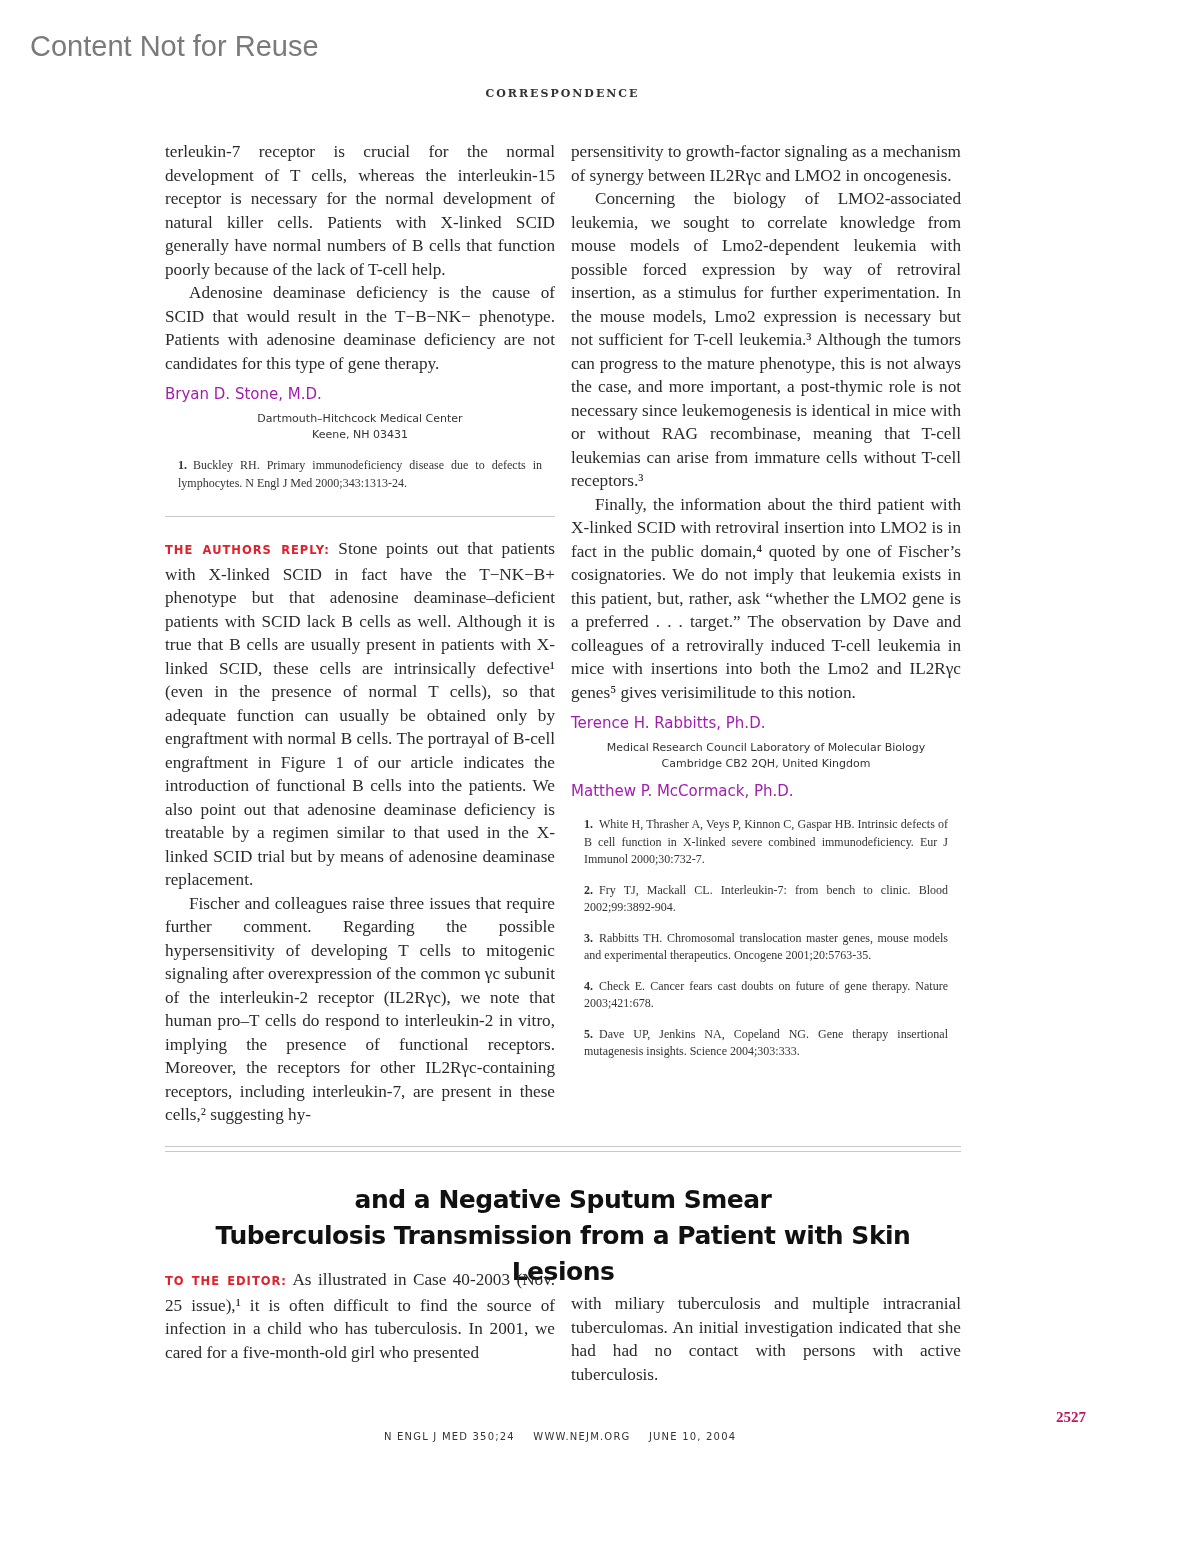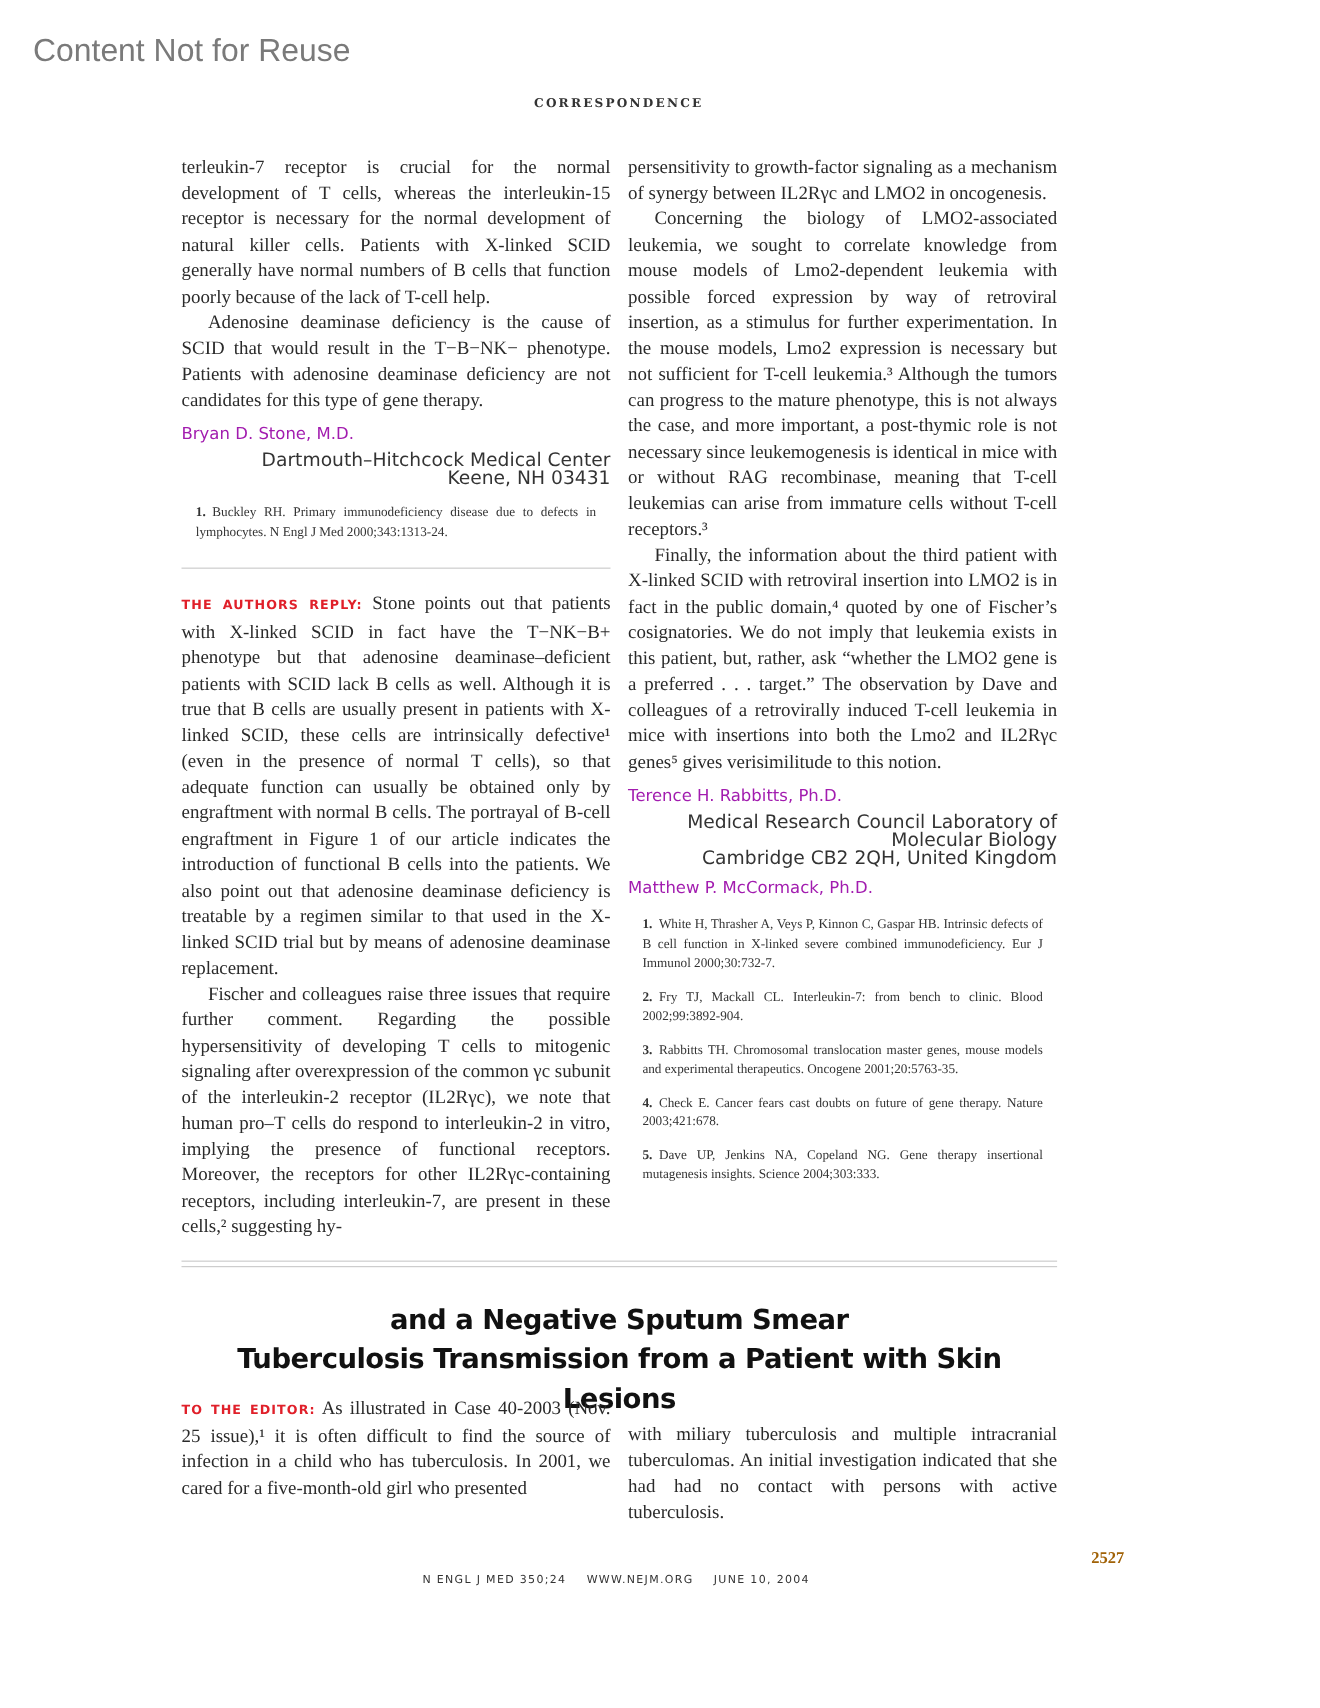--- a/index.html
+++ b/index.html
@@ -5,33 +5,33 @@
   html, body { margin: 0; padding: 0; background: #ffffff; }
   body { width: 1200px; height: 1553px; position: relative; overflow: hidden; color: #2b2b2b; }
   .watermark { position: absolute; left: 30px; top: 30px; font-family: "Liberation Sans", sans-serif; font-size: 29px; color: #7a7a7a; }
   .section-header { position: absolute; left: 0; width: 1125px; top: 87px; text-align: center; font-family: "DejaVu Serif", serif; font-size: 11px; letter-spacing: 2px; font-weight: bold; color: #333; }
   .col { position: absolute; top: 140px; width: 390px; font-family: "Liberation Serif", serif; font-size: 17.2px; line-height: 23.5px; text-align: justify; color: #2a2a2a; }
   .col-left { left: 165px; }
   .col-right { left: 571px; }
   .col p { margin: 0; }
   .col p.indent { text-indent: 24px; }
   .sig-name { font-family: "DejaVu Sans", sans-serif; color: #a21caf; font-size: 15px; margin-top: 8px; line-height: 22px; }
-  .affil { font-family: "DejaVu Sans", sans-serif; font-size: 17px; line-height: 16px; color: #333; margin-top: 6px; text-align: right; }
+  .affil { font-family: "DejaVu Sans", sans-serif; font-size: 11px; line-height: 16px; color: #333; margin-top: 6px; text-align: center; }
   .refs { margin-top: 14px; font-size: 12px; line-height: 17.5px; text-align: justify; color: #333; }
   .refs .ref { margin: 13px; }
   .refs .num { font-weight: bold; margin-right: 6px; }
   .sep { border-top: 1px solid #c8c8c8; margin: 24px 0 20px 0; }
   .label-red { color: #e0202a; font-family: "DejaVu Sans", sans-serif; font-weight: bold; font-size: 11.5px; letter-spacing: 1px; }
   .double-rule { position: absolute; left: 165px; width: 796px; top: 1146px; height: 4px; border-top: 1px solid #c8c8c8; border-bottom: 1px solid #c8c8c8; }
   .article-title { position: absolute; left: 165px; width: 796px; top: 1182px; text-align: center; font-family: "DejaVu Sans", sans-serif; font-weight: bold; font-size: 25px; line-height: 36px; color: #111; letter-spacing: -0.5px; }
   .col2 { position: absolute; top: 1268px; width: 390px; font-family: "Liberation Serif", serif; font-size: 17.2px; line-height: 23.5px; text-align: justify; color: #2a2a2a; }
   .col2 p { margin: 0; }
   .footer { position: absolute; top: 1413px; left: 384px; font-family: "DejaVu Sans", sans-serif; font-size: 10px; letter-spacing: 1.2px; color: #333; margin-top: 18px; }
   .footer span { margin-right: 14px; }
-  .pagenum { position: absolute; top: 1409px; left: 992px; font-family: "Liberation Serif", serif; font-weight: bold; font-size: 15px; color: #a16207; }
+  .pagenum { position: absolute; top: 1409px; left: 1056px; font-family: "Liberation Serif", serif; font-weight: bold; font-size: 15px; color: #be185d; }
 </style>
 </head>
 <body>
 
 <div class="watermark">Content Not for Reuse</div>
 <div class="section-header">CORRESPONDENCE</div>
 
 <div class="col col-left">
   <p>terleukin-7 receptor is crucial for the normal development of T cells, whereas the interleukin-15 receptor is necessary for the normal development of natural killer cells. Patients with X-linked SCID generally have normal numbers of B cells that function poorly because of the lack of T-cell help.</p>
   <p class="indent">Adenosine deaminase deficiency is the cause of SCID that would result in the T−B−NK− phenotype. Patients with adenosine deaminase deficiency are not candidates for this type of gene therapy.</p>

